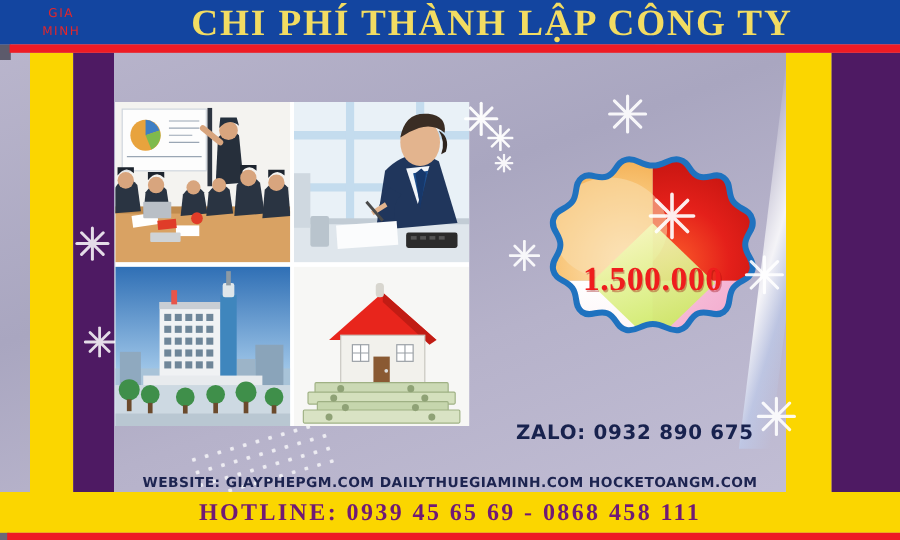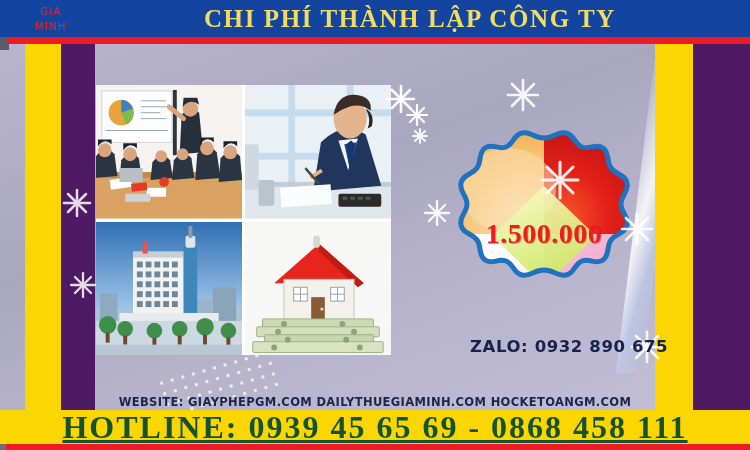--- a/index.html
+++ b/index.html
@@ -4,21 +4,21 @@
 <style>
   html,body{margin:0;padding:0;}
   body{width:750px;height:450px;overflow:hidden;font-family:"Liberation Sans",sans-serif;background:#b4b0c8;}
   #banner{position:relative;width:750px;height:450px;overflow:hidden;background:#b3afc6;}
 
   
   .header{position:absolute;left:0;top:0;width:750px;height:37px;background:#1345a0;z-index:20;}
   .logo{position:absolute;left:18px;top:4px;width:66px;height:30px;z-index:22;text-align:center;}
   .logo-line{color:#e4262b;font-family:"DejaVu Sans",sans-serif;font-weight:normal;font-size:10px;letter-spacing:1.3px;line-height:15px;}
   .header-title{position:absolute;left:100px;top:0;width:620px;height:37px;line-height:37px;text-align:center;
-    color:#f2dc62;font-family:"Liberation Serif",serif;font-weight:bold;font-size:25px;letter-spacing:1.6px;z-index:22;white-space:nowrap;}
+    color:#f2dc62;font-family:"Liberation Serif",serif;font-weight:bold;font-size:31px;letter-spacing:1.6px;z-index:22;white-space:nowrap;}
   .header-red{position:absolute;left:8px;top:37px;width:742px;height:7px;background:#ee1b24;z-index:21;}
   .hdr-shadow{position:absolute;left:0;top:37px;width:9px;height:13px;background:#5c5a6b;z-index:19;}
 
   
   .body-bg{position:absolute;left:0;top:44px;width:750px;height:366px;
     background:linear-gradient(160deg,#b9b5cc 0%,#a9a6c0 38%,#b6b2ca 60%,#c3bfd6 100%);z-index:1;}
   .swoosh{position:absolute;border-radius:50%;z-index:3;}
   .sw1{left:300px;top:-60px;width:520px;height:560px;border:14px solid rgba(255,255,255,.40);border-color:rgba(255,255,255,.42) transparent transparent transparent;transform:rotate(22deg);}
   .sw2{left:330px;top:-20px;width:470px;height:520px;border:7px solid rgba(219,150,195,.55);border-color:rgba(219,150,195,.6) transparent transparent transparent;transform:rotate(28deg);}
   .sw3{left:355px;top:20px;width:430px;height:470px;border:10px solid rgba(170,195,232,.45);border-color:rgba(175,200,235,.5) transparent transparent transparent;transform:rotate(33deg);}
@@ -49,29 +49,29 @@
   .badge-price{position:absolute;left:438px;top:128px;width:212px;height:212px;z-index:16;
     display:flex;align-items:center;justify-content:center;
     color:#ef1d1d;font-family:"Liberation Serif",serif;font-weight:bold;font-size:28px;letter-spacing:.5px;
     text-shadow:1px 1px 0 rgba(150,0,0,.35);}
 
   
   .spark{position:absolute;z-index:15;pointer-events:none;}
   .spark svg{display:block;}
 
   
-  .zalo{position:absolute;left:430px;top:334px;width:250px;height:26px;line-height:26px;z-index:17;
-    color:#18224e;font-family:"DejaVu Sans",sans-serif;font-weight:bold;font-size:16.5px;letter-spacing:.6px;white-space:nowrap;margin-left:40px;}
+  .zalo{position:absolute;left:430px;top:348px;width:250px;height:26px;line-height:26px;z-index:17;
+    color:#18224e;font-family:"DejaVu Sans",sans-serif;font-weight:bold;font-size:16.5px;letter-spacing:.6px;white-space:nowrap;}
   .website{position:absolute;left:0;top:392px;width:750px;height:20px;line-height:20px;text-align:center;z-index:17;
     color:#1d2450;font-family:"DejaVu Sans",sans-serif;font-weight:bold;font-size:11.5px;letter-spacing:.35px;white-space:nowrap;}
 
   
   .footer{position:absolute;left:0;top:410px;width:750px;height:34px;background:#fbd600;z-index:18;}
   .hotline{position:absolute;left:0;top:410px;width:750px;height:34px;line-height:34px;text-align:center;z-index:19;
-    color:#14532d;font-family:"Liberation Serif",serif;font-weight:bold;font-size:32px;letter-spacing:2px;white-space:nowrap;text-decoration:underline;}
+    color:#701a75;font-family:"Liberation Serif",serif;font-weight:bold;font-size:20px;letter-spacing:2px;white-space:nowrap;}
   .footer-red{position:absolute;left:6px;top:444px;width:744px;height:6px;background:#ee1b24;z-index:18;}
   .foot-shadow{position:absolute;left:0;top:440px;width:8px;height:10px;background:#6b6878;z-index:17;}
 </style>
 </head>
 <body>
 
 <div id="banner">
 
   <div class="body-bg"></div>
   <div class="swoosh sw1"></div>

